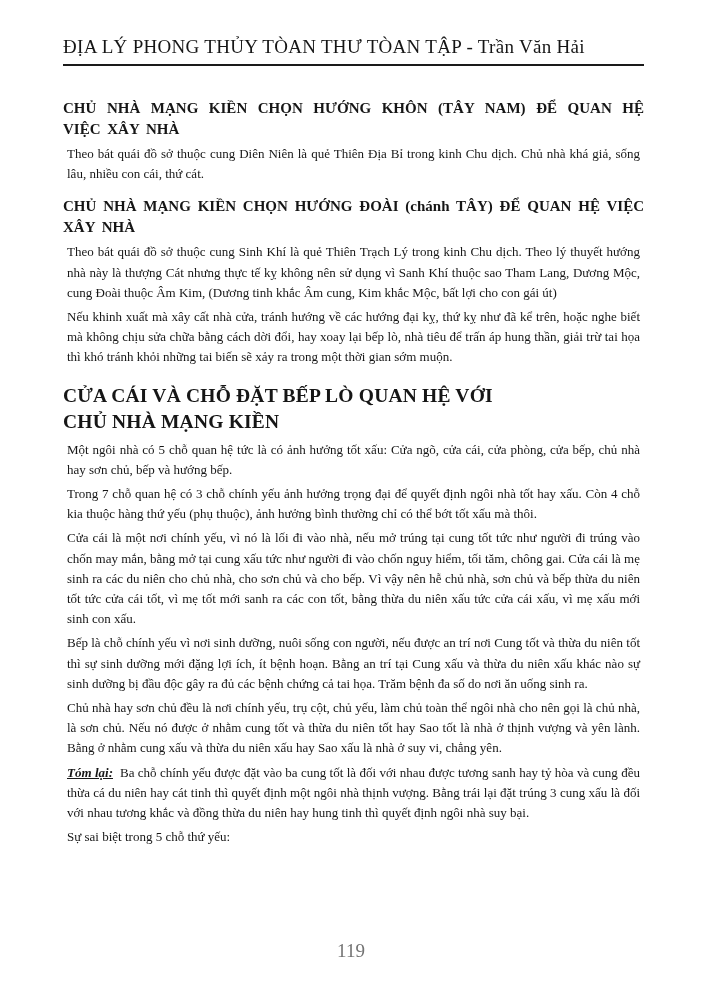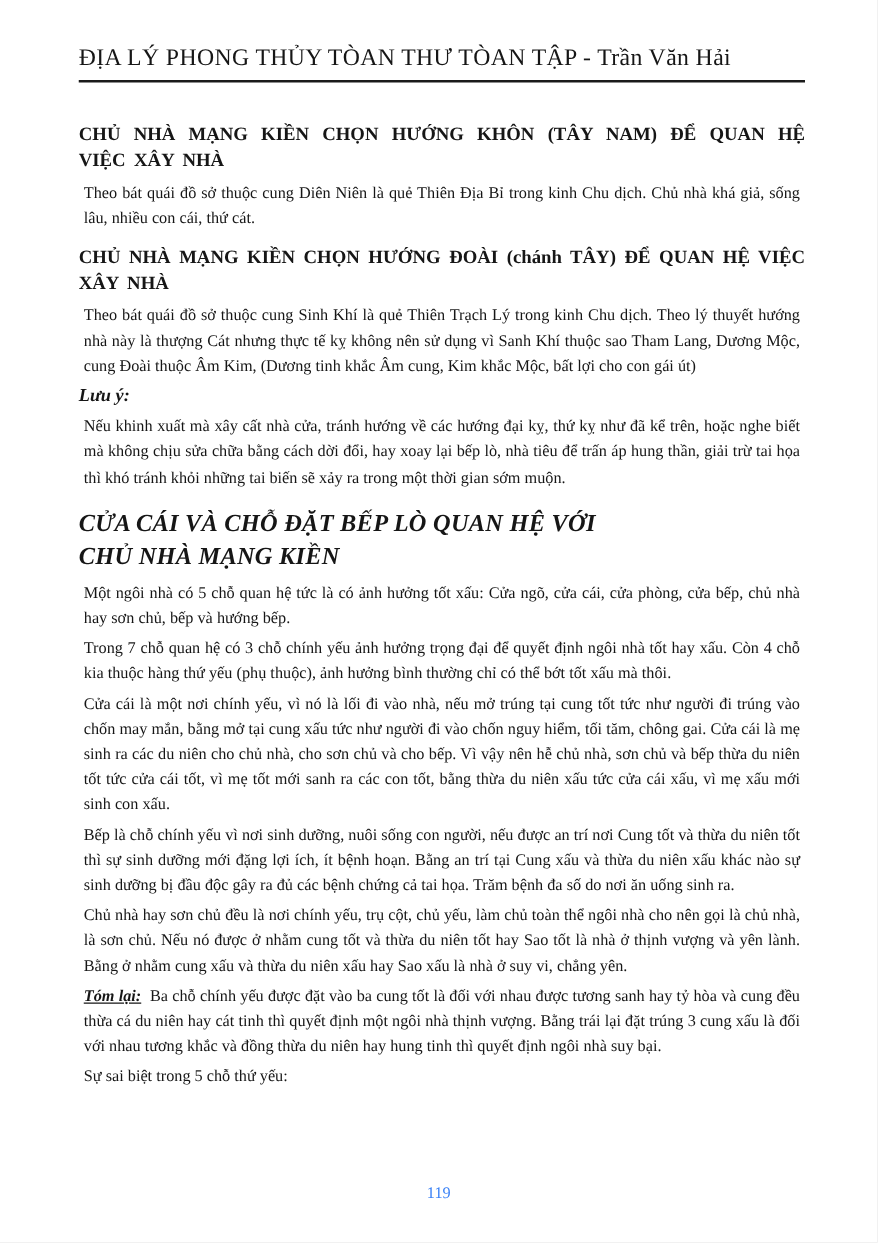--- a/index.html
+++ b/index.html
@@ -50,55 +50,54 @@
     font-style: italic;
   }
   .big-heading {
     margin: 15px 0 1px 0;
     font-size: 19.5px;
     line-height: 26.5px;
     font-weight: bold;
     font-style: normal;
     letter-spacing: 0.2px;
   }
-  .big-heading .hline { display: block; font-style: italic; }
+  .big-heading .hline { display: block; }
   .summary-label {
     font-weight: bold;
     font-style: italic;
     text-decoration: underline;
     margin-right: 7px;
   }
   .page-footer {
     position: absolute;
     left: 0;
     bottom: 32px;
     width: 100%;
     text-align: center;
-    font-size: 13px;
-    color: #3b82f6;
+    font-size: 19px;
+    color: #737373;
   }
 </style>
 </head>
 <body>
 
 <div class="page">
 
   <div class="running-head">
     <span>ĐỊA LÝ PHONG THỦY TÒAN THƯ  TÒAN TẬP -  Trần Văn Hải</span>
   </div>
   <hr class="head-rule">
 
   <div class="content">
 
     <h3 class="sec-heading">CHỦ NHÀ MẠNG KIỀN CHỌN HƯỚNG KHÔN (TÂY NAM) ĐỂ QUAN HỆ VIỆC XÂY NHÀ</h3>
     <p class="body-par">Theo bát quái đồ sở thuộc cung Diên Niên là quẻ Thiên Địa Bỉ trong kinh Chu dịch. Chủ nhà khá giả, sống lâu, nhiều con cái, thứ cát.</p>
 
     <h3 class="sec-heading gap-top">CHỦ NHÀ MẠNG KIỀN CHỌN HƯỚNG ĐOÀI (chánh TÂY) ĐỂ QUAN HỆ VIỆC XÂY NHÀ</h3>
     <p class="body-par">Theo bát quái đồ sở thuộc cung Sinh Khí là quẻ Thiên Trạch Lý trong kinh Chu dịch. Theo lý thuyết hướng nhà này là thượng Cát nhưng thực tế kỵ không nên sử dụng vì Sanh Khí thuộc sao Tham Lang, Dương Mộc, cung Đoài thuộc Âm Kim, (Dương tinh khắc Âm cung, Kim khắc Mộc, bất lợi cho con gái út)</p>
-    <p class="note-label">Lưu ý:</p>
     <p class="body-par">Nếu khinh xuất mà xây cất nhà cửa, tránh hướng về các hướng đại kỵ, thứ kỵ như đã kể trên, hoặc nghe biết mà không chịu sửa chữa bằng cách dời đổi, hay xoay lại bếp lò, nhà tiêu để trấn áp hung thần, giải trừ tai họa thì khó tránh khỏi những tai biến sẽ xảy ra trong một thời gian sớm muộn.</p>
 
     <h2 class="big-heading">
       <span class="hline">CỬA CÁI VÀ CHỖ ĐẶT BẾP LÒ QUAN HỆ VỚI</span>
       <span class="hline">CHỦ NHÀ MẠNG KIỀN</span>
     </h2>
 
     <p class="body-par">Một ngôi nhà có 5 chỗ quan hệ tức là có ảnh hưởng tốt xấu: Cửa ngõ, cửa cái, cửa phòng, cửa bếp, chủ nhà hay sơn chủ, bếp và hướng bếp.</p>
     <p class="body-par">Trong 7 chỗ quan hệ có 3 chỗ chính yếu ảnh hưởng trọng đại để quyết định ngôi nhà tốt hay xấu. Còn 4 chỗ kia thuộc hàng thứ yếu (phụ thuộc), ảnh hưởng bình thường chỉ có thể bớt tốt xấu mà thôi.</p>
     <p class="body-par">Cửa cái là một nơi chính yếu, vì nó là lối đi vào nhà, nếu mở trúng tại cung tốt tức như người đi trúng vào chốn may mắn, bằng mở tại cung xấu tức như người đi vào chốn nguy hiểm, tối tăm, chông gai. Cửa cái là mẹ sinh ra các du niên cho chủ nhà, cho sơn chủ và cho bếp. Vì vậy nên hễ chủ nhà, sơn chủ và bếp thừa du niên tốt tức cửa cái tốt, vì mẹ tốt mới sanh ra các con tốt, bằng thừa du niên xấu tức cửa cái xấu, vì mẹ xấu mới sinh con xấu.</p>

